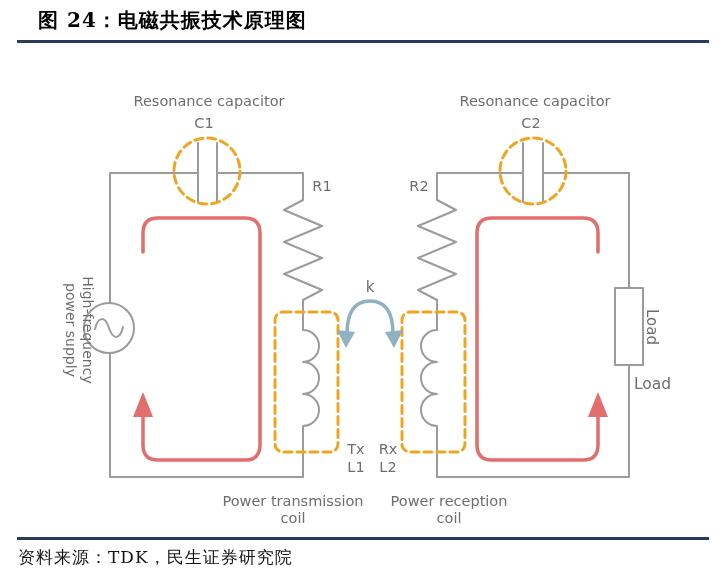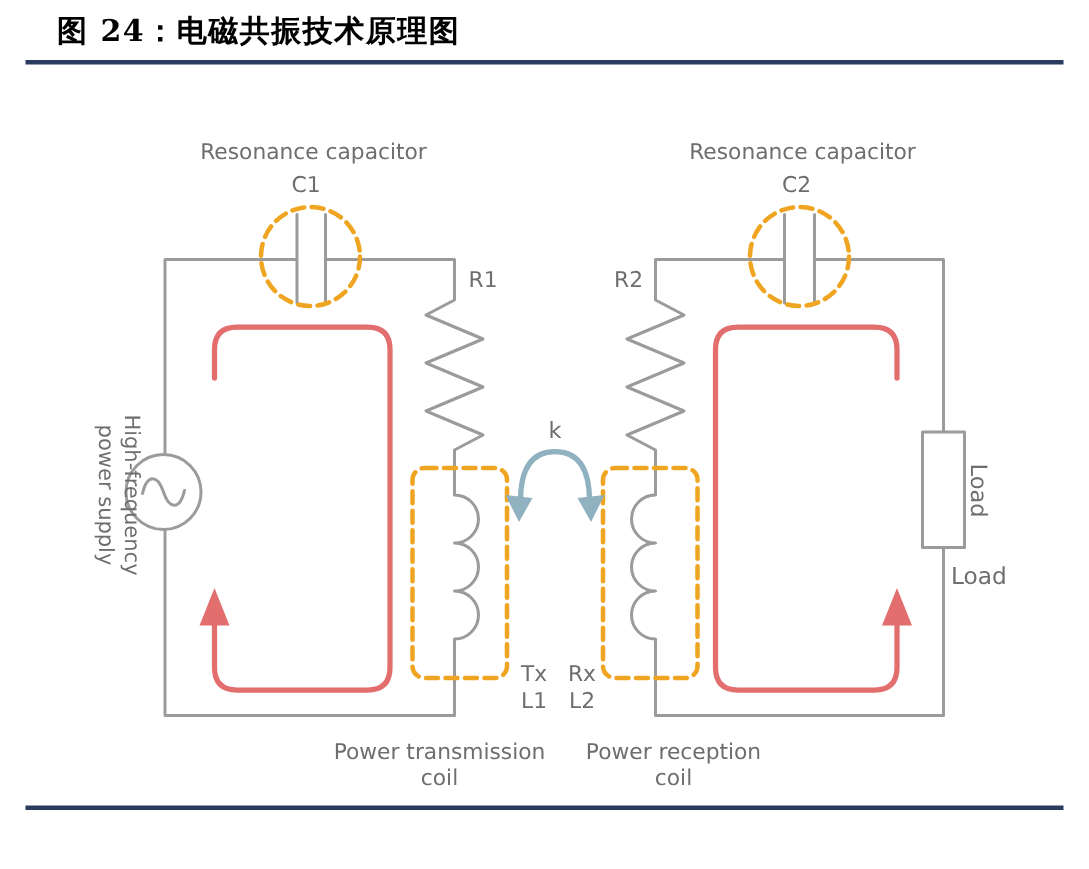--- a/index.html
+++ b/index.html
@@ -82,13 +82,14 @@
       <text x="77" y="324" font-size="14" transform="rotate(90 77 330)">High-frequency</text>
       <text x="77" y="341" font-size="14" transform="rotate(90 77 330)">power supply</text>
       <text x="651" y="331" font-size="15" transform="rotate(90 651 327)">Load</text>
       <text x="634" y="389" font-size="15.5" text-anchor="start">Load</text>
     </g>
   </svg>
 
   <div class="title">图 24：电磁共振技术原理图</div>
   <div class="rule rule-top"></div>
   <div class="rule rule-bottom"></div>
+  <div class="source">资料来源：TDK，民生证券研究院</div>
 </div>
 
 </body></html>

